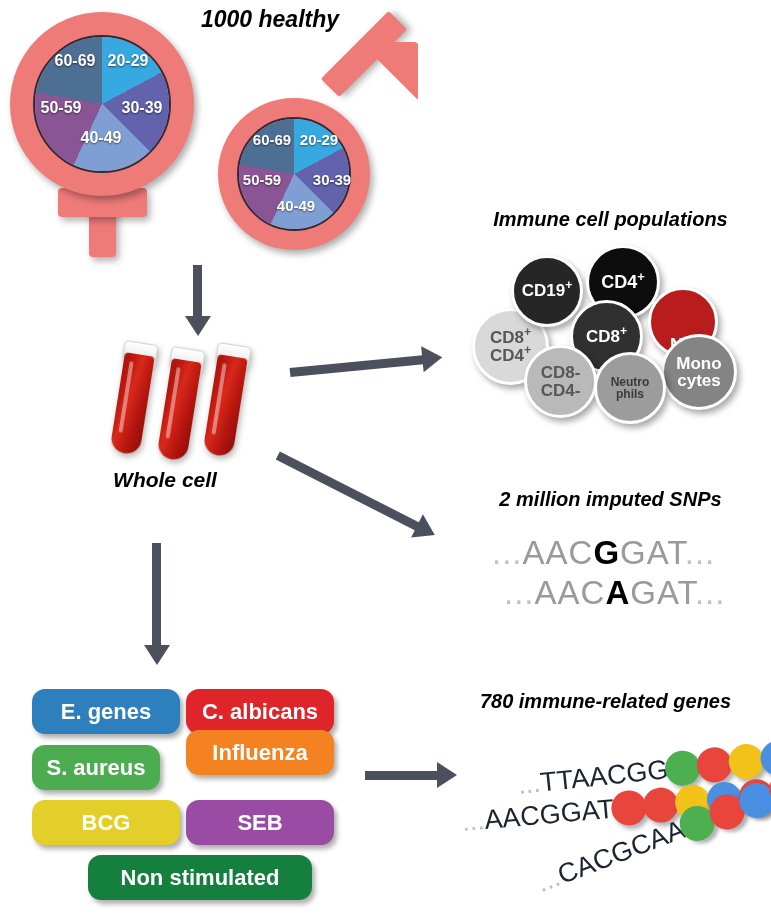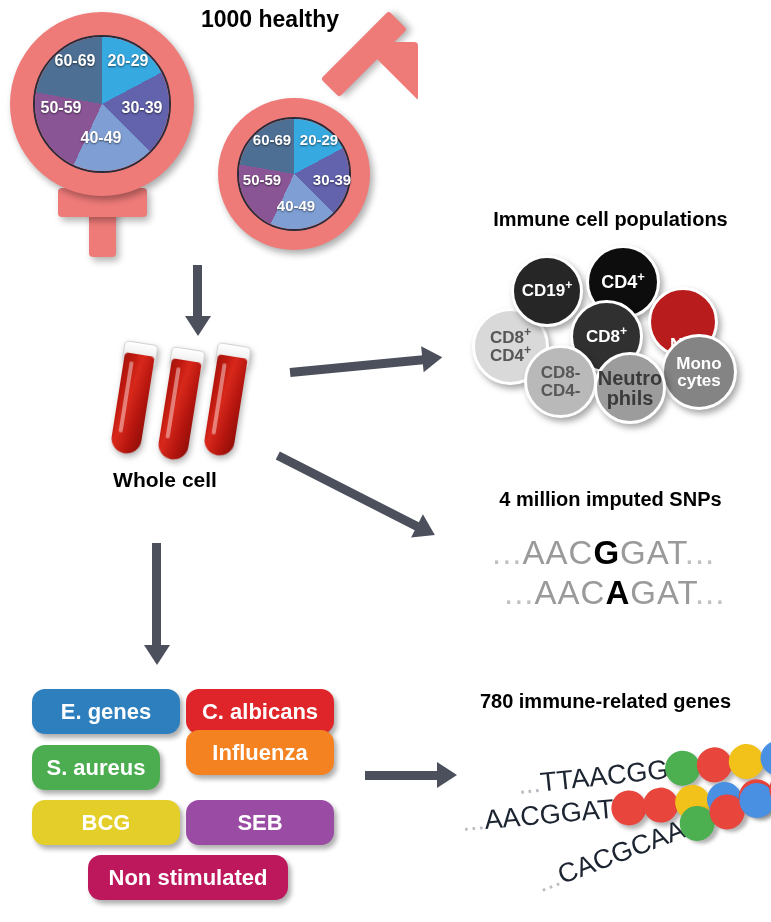--- a/index.html
+++ b/index.html
@@ -1,20 +1,20 @@
 <!DOCTYPE html>
 <html><head>
 <meta charset="utf-8">
 <style>
   html,body{margin:0;padding:0;background:#ffffff;}
   body{width:771px;height:922px;position:relative;overflow:hidden;
        font-family:"Liberation Sans","DejaVu Sans",sans-serif;
        -webkit-font-smoothing:antialiased;}
   .abs{position:absolute;}
-  .hdr{font-weight:bold;color:#000;text-align:center;line-height:1.15;}
+  .hdr{font-weight:bold;color:#000;text-align:center;line-height:1.15;font-style:italic;}
 
   
   .sym-ring{position:absolute;border-radius:50%;background:#ef7b79;
             box-shadow:3px 4px 7px rgba(0,0,0,.33);}
   .sym-bar{position:absolute;background:#ef7b79;border-radius:4px;
            box-shadow:3px 4px 7px rgba(0,0,0,.30);}
   .pie{position:absolute;border-radius:50%;overflow:hidden;
        border:2px solid #2b2b3a;box-sizing:border-box;}
   .seg{position:absolute;left:0;top:0;width:100%;height:100%;}
   .plabel{position:absolute;color:#fff;font-weight:bold;
@@ -181,26 +181,26 @@
   </div>
   <div class="cell" style="left:570px;top:300px;width:73px;height:73px;background:#303030;color:#ffffff;font-size:17px;">
     <span>CD8<sup>+</sup></span>
   </div>
   <div class="cell" style="left:661px;top:334px;width:76px;height:76px;background:#848484;color:#ffffff;font-size:17px;">
     <span>Mono<br>cytes</span>
   </div>
   <div class="cell" style="left:524px;top:345px;width:73px;height:73px;background:#b9b9b9;color:#575757;font-size:17px;">
     <span>CD8-<br>CD4-</span>
   </div>
-  <div class="cell" style="left:594px;top:352px;width:72px;height:72px;background:#9c9c9c;color:#3a3a3a;font-size:20px;">
+  <div class="cell" style="left:594px;top:352px;width:72px;height:72px;background:#9c9c9c;color:#3a3a3a;font-size:12px;">
     <span>Neutro<br>phils</span>
   </div>
 </div>
 
-<div class="abs hdr" style="left:450px;top:488px;width:321px;font-size:20px;">4 million imputed SNPs</div>
+<div class="abs hdr" style="left:450px;top:488px;width:321px;font-size:20px;">2 million imputed SNPs</div>
 
 <div class="snp-row" style="left:492px;top:534px;">
   <span class="dim">...</span><span class="mid">AAC</span><span class="hot">G</span><span class="mid">GAT</span><span class="dim">...</span>
 </div>
 <div class="snp-row" style="left:492px;top:574px;margin-left:12px;">
   <span class="dim">...</span><span class="mid">AAC</span><span class="hot">A</span><span class="mid">GAT</span><span class="dim">...</span>
 </div>
 
 <div>
   <div class="pill" style="left:32px;top:689px;width:148px;height:45px;background:#2e7fbe;font-size:22px;">
@@ -214,21 +214,21 @@
   </div>
   <div class="pill" style="left:186px;top:730px;width:148px;height:45px;background:#f58220;font-size:22px;">
     <span>Influenza</span>
   </div>
   <div class="pill" style="left:32px;top:800px;width:148px;height:45px;background:#e3ce2a;font-size:22px;">
     <span>BCG</span>
   </div>
   <div class="pill" style="left:186px;top:800px;width:148px;height:45px;background:#9a4ba3;font-size:22px;">
     <span>SEB</span>
   </div>
-  <div class="pill" style="left:88px;top:855px;width:200px;height:45px;background:#be185d;font-size:22px;text-align:right;">
+  <div class="pill" style="left:88px;top:855px;width:224px;height:45px;background:#15803d;font-size:22px;text-align:right;">
     <span>Non stimulated</span>
   </div>
 </div>
 
 <div class="arrow" style="left:365px;top:775px;width:0;height:0;">
   <div class="line" style="width:78px;"></div>
   <div class="head" style="left:72px;"></div>
 </div>
 
 <div class="abs hdr" style="left:440px;top:690px;width:331px;font-size:20px;">

